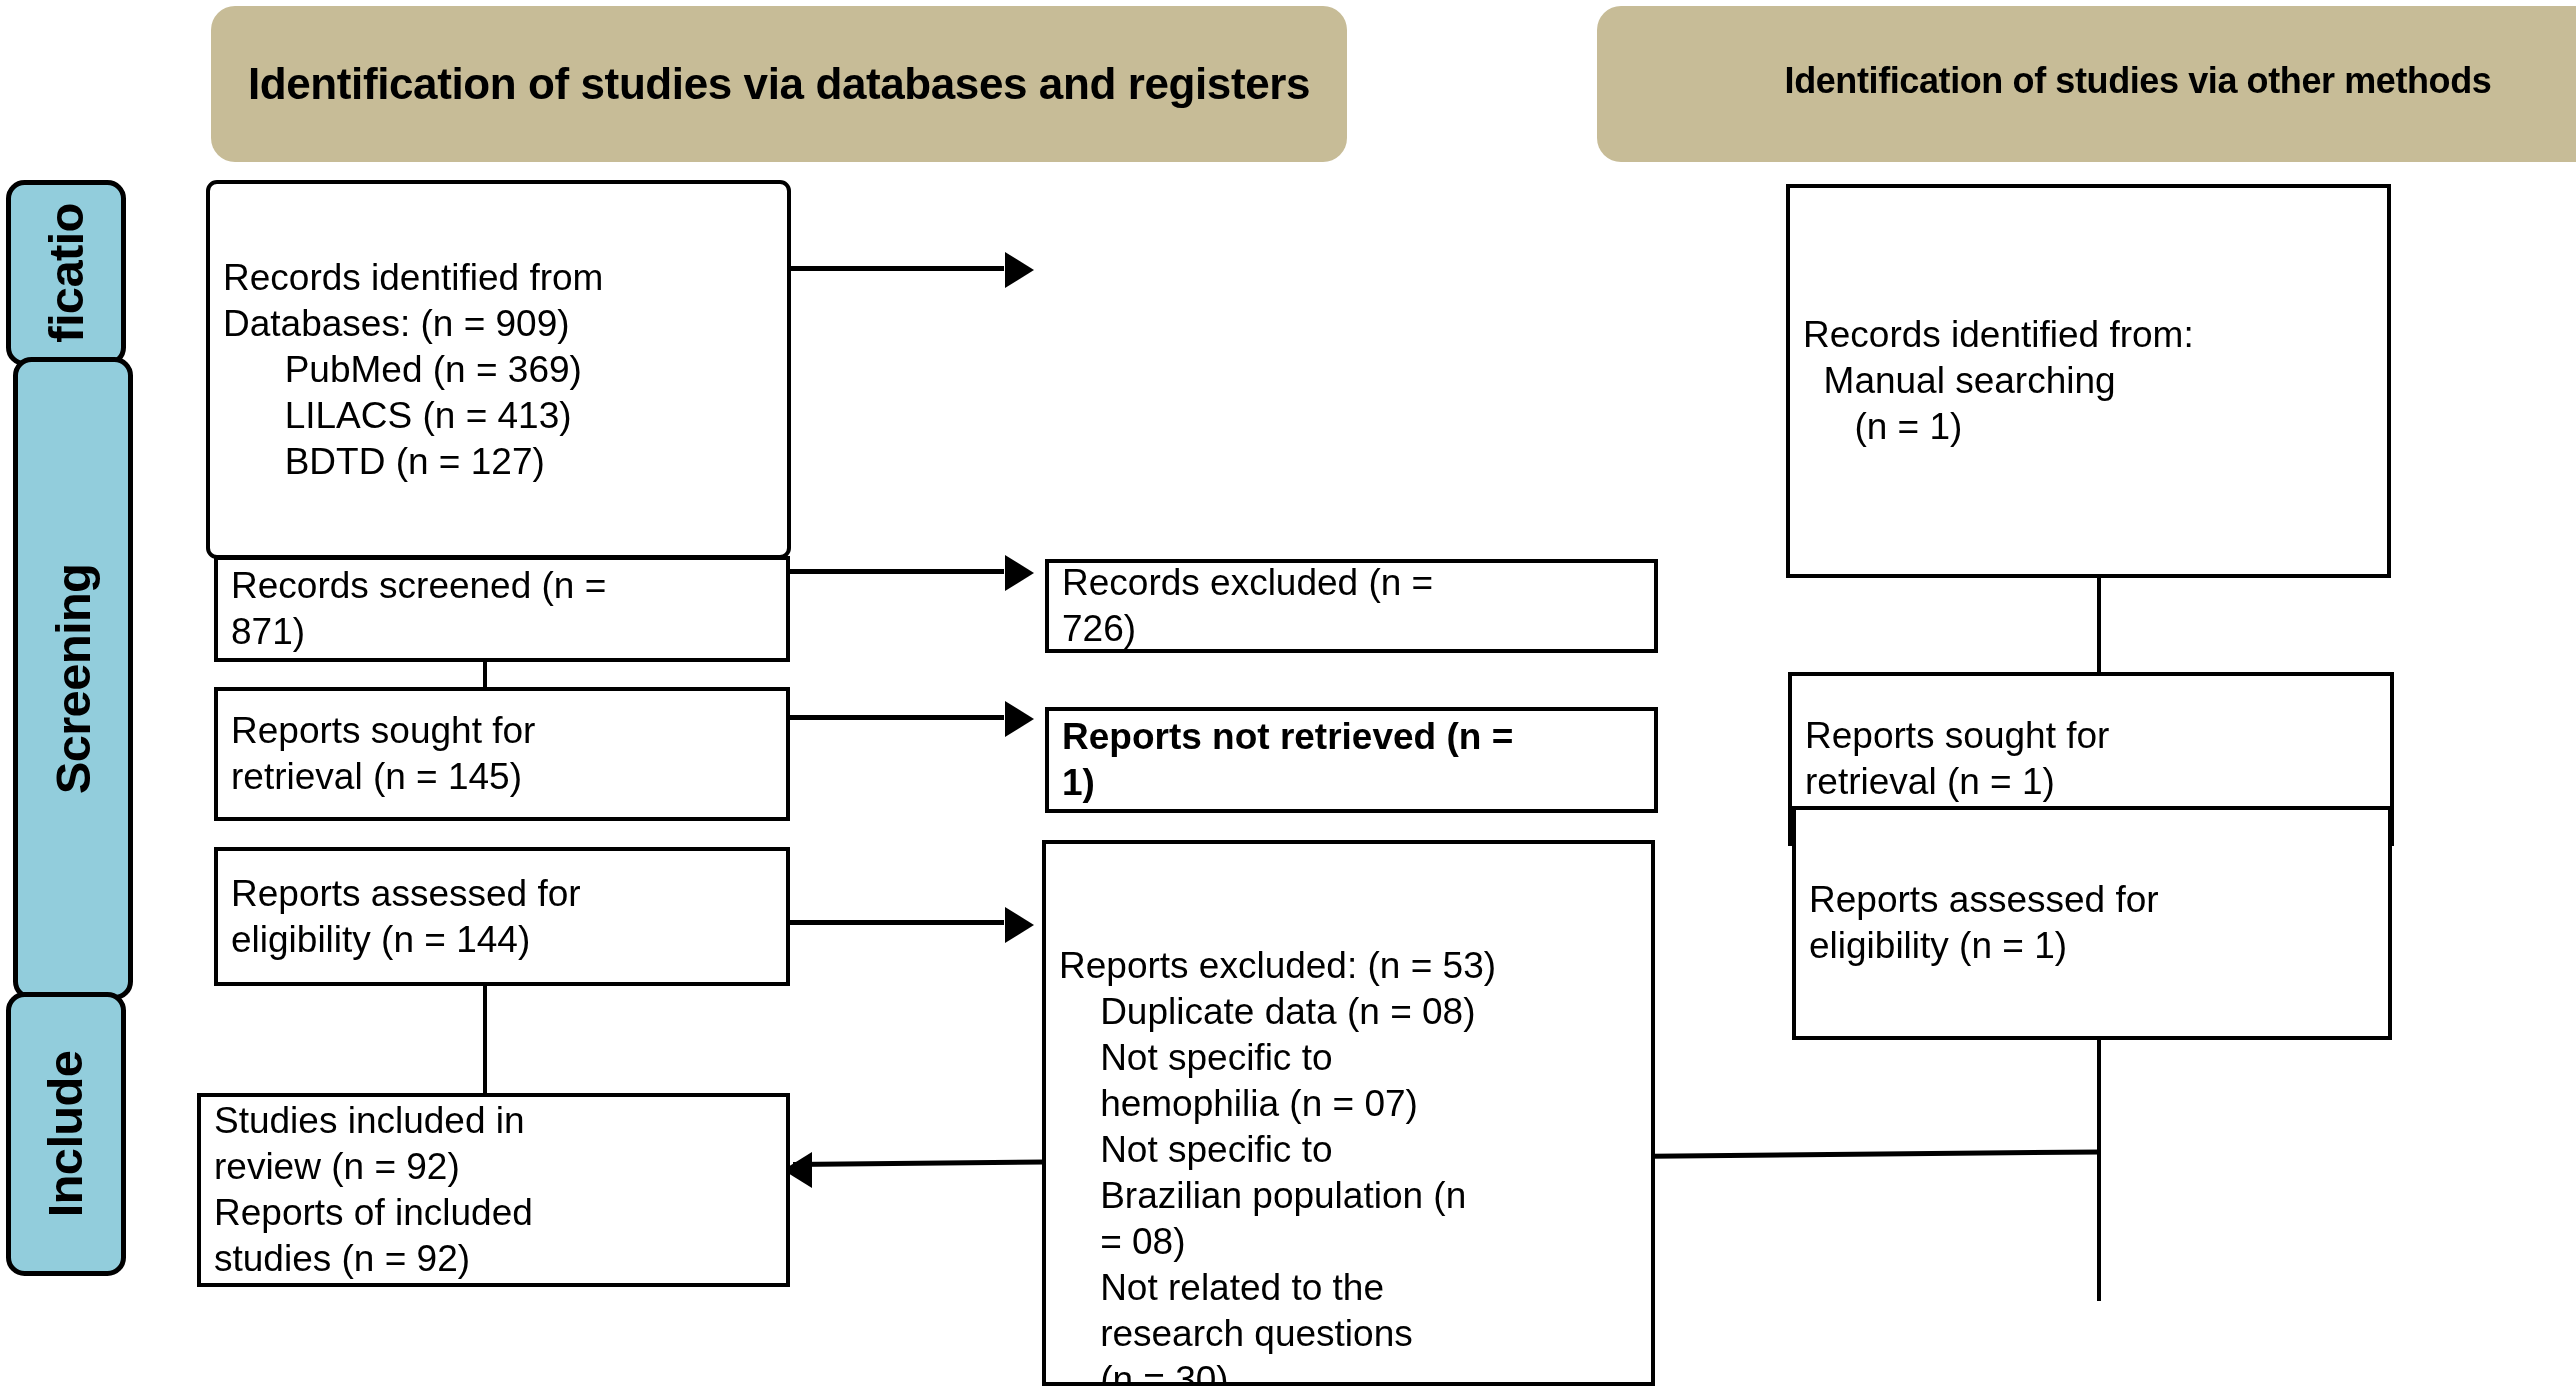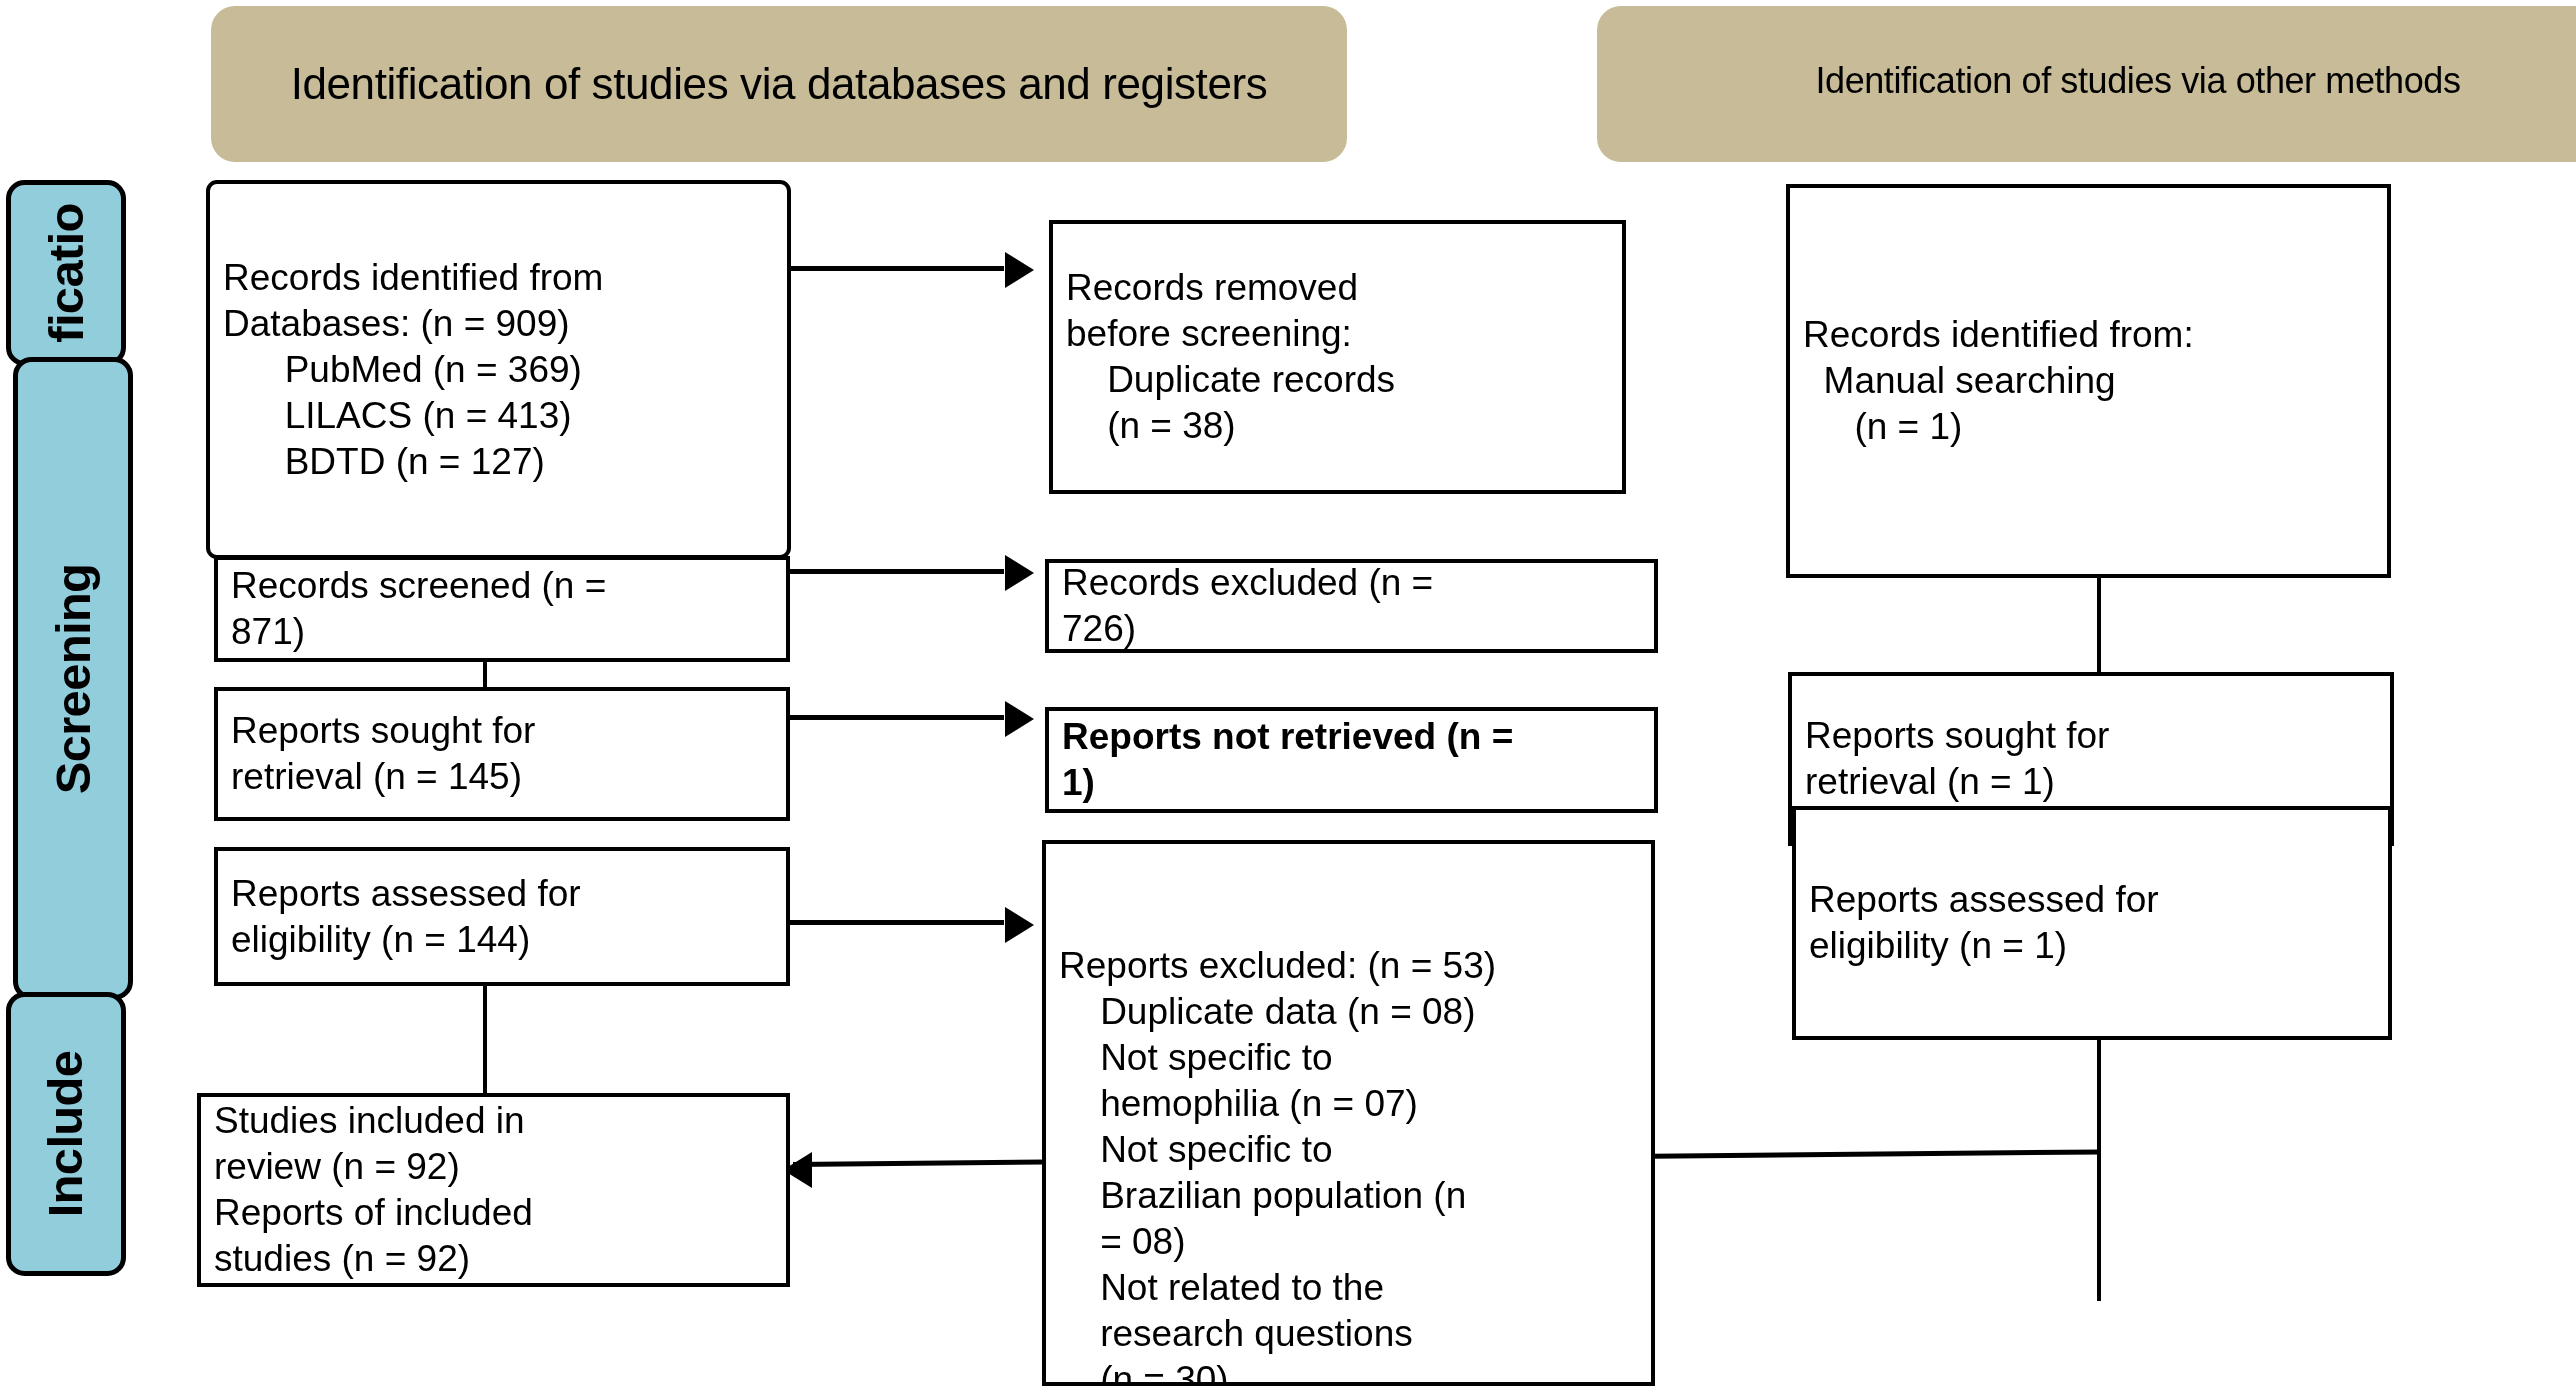--- a/index.html
+++ b/index.html
@@ -17,21 +17,21 @@
     height: 1386px;
     background: #ffffff;
     overflow: hidden;
   }
   
   .phase-header {
     position: absolute;
     background: #c7bc97;
     border-radius: 24px;
     color: #000000;
-    font-weight: normal;
+    font-weight: bold;
     text-align: center;
     display: flex;
     align-items: center;
     justify-content: center;
     overflow: hidden;
     letter-spacing: -0.4px;
   }
   #hdr-db {
     left: 211px;  top: 5.7px;  width: 1136px; height: 156px;
     font-size: 44px;
@@ -196,26 +196,20 @@
 eligibility (n = 144)</span>
   </div>
 
   <div class="flow-box" id="box-included">
     <span class="box-text">Studies included in
 review (n = 92)
 Reports of included
 studies (n = 92)</span>
   </div>
 
-  <div class="flow-box" id="box-removed">
-    <span class="box-text">Records removed
-before screening:
-    Duplicate records
-    (n = 38)</span>
-  </div>
 
   <div class="flow-box" id="box-excluded-records">
     <span class="box-text">Records excluded (n =
 726)</span>
   </div>
 
   <div class="flow-box" id="box-not-retrieved">
     <span class="box-text">Reports not retrieved (n =
 1)</span>
   </div>

